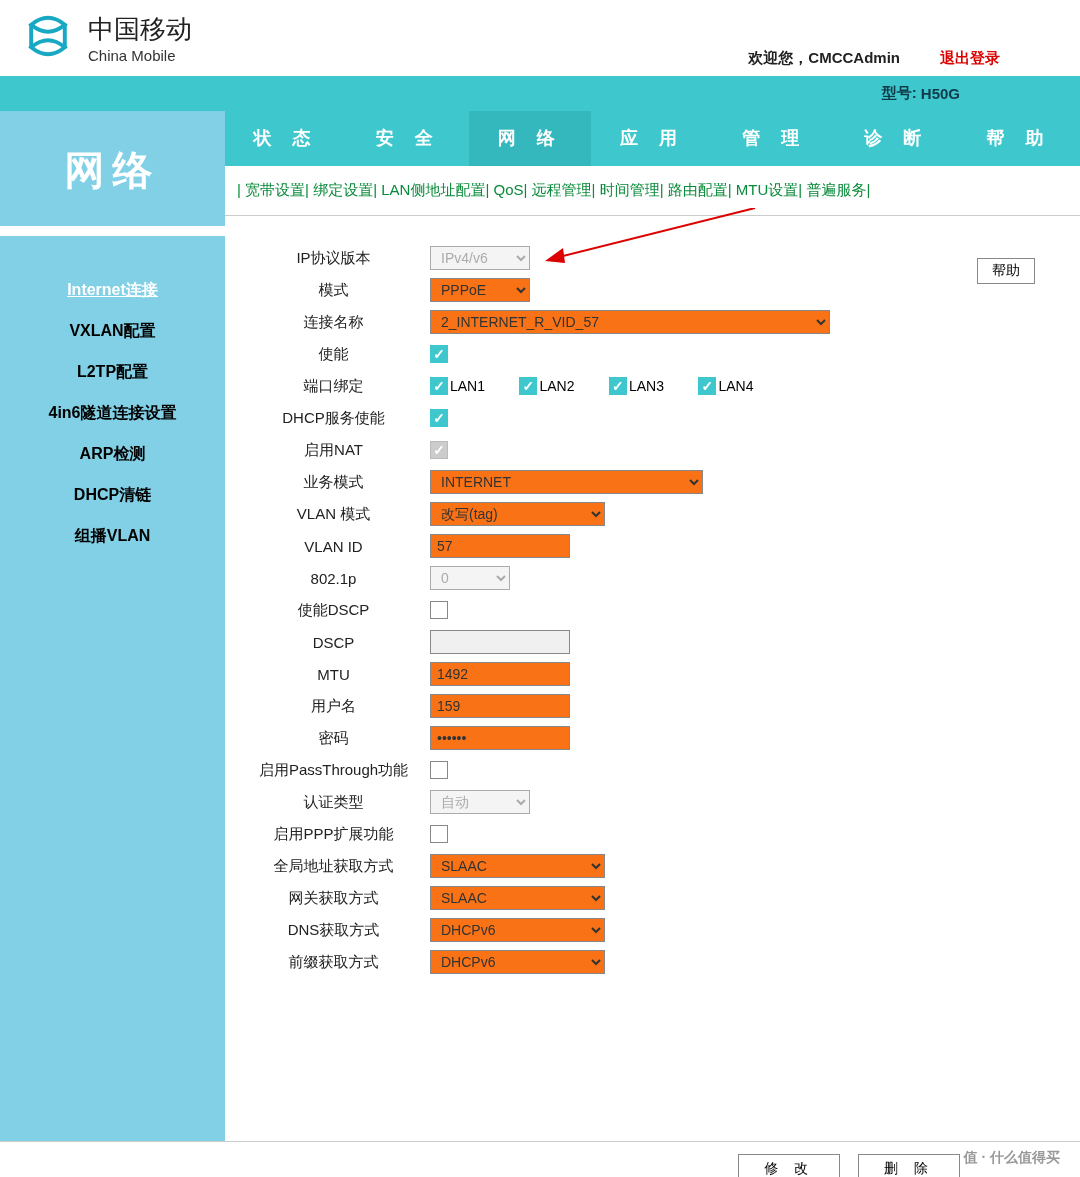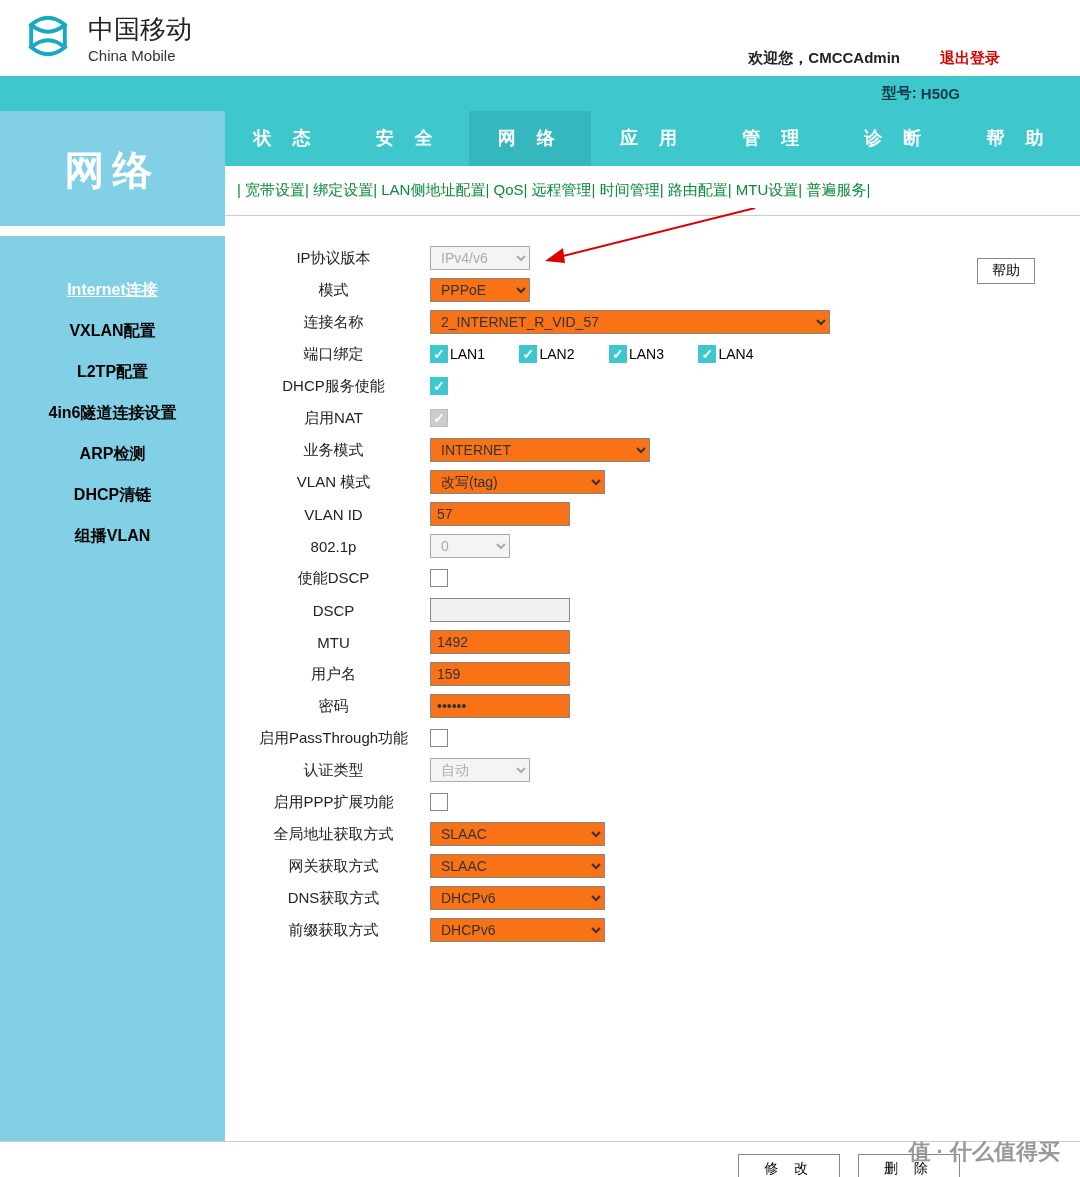--- a/index.html
+++ b/index.html
@@ -32,24 +32,24 @@
 .lbl { width: 185px; text-align: center; padding-right: 8px; font-size: 15px; color: #222; }
 .ctrl { flex: 1; }
 select, input[type=text], input[type=password] { border: 1px solid #888; font-size: 14px; padding: 2px 6px; height: 24px; background: #f97316; color: #333; }
 select:disabled, input:disabled { background: #f0f0f0; color: #888; }
 .cb { width: 18px; height: 18px; border: 1px solid #888; display: inline-flex; align-items: center; justify-content: center; vertical-align: middle; cursor: pointer; position: relative; }
 .cb.checked { background: #3ec8cd; border-color: #3ec8cd; }
 .cb.checked::after { content: '✓'; color: #fff; font-size: 14px; font-weight: bold; }
 .cb.disabled { background: #ccc; border-color: #bbb; cursor: default; }
 .cb.disabled.checked { background: #ccc; }
 .port-group label { margin-right: 30px; font-size: 14px; display: inline-flex; align-items: center; gap: 2px; }
-.w80 { width: 80px; } .w100 { width: 100px; } .w140 { width: 140px; } .w175 { width: 175px; } .w232 { width: 220px; } .w400 { width: 400px; }
+.w80 { width: 80px; } .w100 { width: 100px; } .w140 { width: 140px; } .w175 { width: 175px; } .w232 { width: 273px; } .w400 { width: 400px; }
 .footer-bar { border-top: 1px solid #ccc; padding: 12px 0; display: flex; justify-content: flex-end; gap: 18px; padding-right: 120px; }
 .footer-btn { background: #fff; border: 1px solid #888; padding: 5px 25px; font-size: 14px; letter-spacing: 6px; cursor: pointer; }
-.watermark { position: fixed; bottom: 10px; right: 20px; font-size: 22px; color: #999; font-weight: bold; pointer-events: none; margin-left: 8px; }
+.watermark { position: fixed; bottom: 10px; right: 20px; font-size: 14px; color: #999; font-weight: bold; pointer-events: none; margin-left: 8px; }
 .arrow { position: absolute; left: 320px; top: -8px; pointer-events: none; }
 </style>
 </head>
 <body>
 
 <div class="header">
   <div class="logo-area">
     <span class="logo-icon">
       <svg viewBox="0 0 100 100">
           <g fill="none" stroke="#17a8c4" stroke-width="7">
@@ -124,20 +124,24 @@
         </div>
       <div class="row">
           <div class="lbl">模式</div>
           <div class="ctrl"><select class="w100"><option>PPPoE</option></select></div>
         </div>
       <div class="row">
           <div class="lbl">连接名称</div>
           <div class="ctrl"><select class="w400"><option>2_INTERNET_R_VID_57</option></select></div>
         </div>
       <div class="row">
+          <div class="lbl">使能</div>
+          <div class="ctrl"><span class="cb checked"></span></div>
+        </div>
+      <div class="row">
           <div class="lbl">端口绑定</div>
           <div class="ctrl port-group">
         <label>
               <span class="cb checked"></span>
               <span>LAN1</span>
             </label>
         <label>
               <span class="cb checked"></span>
               <span>LAN2</span>
             </label>

